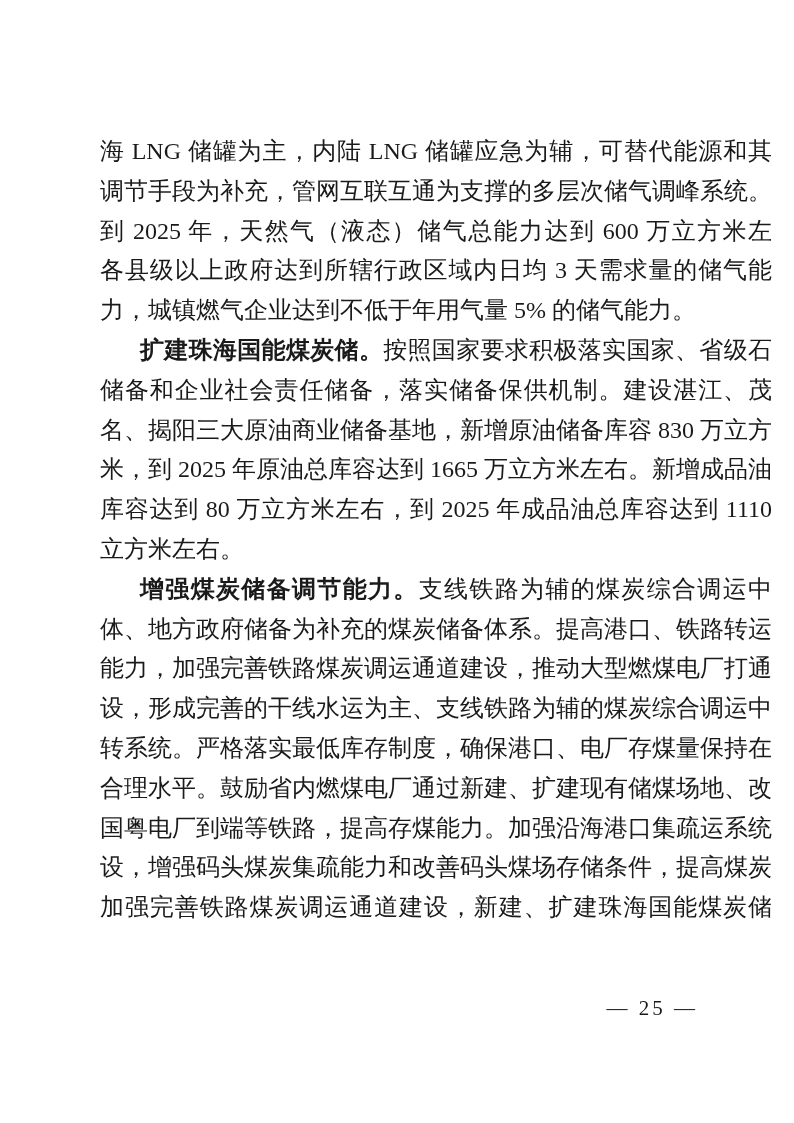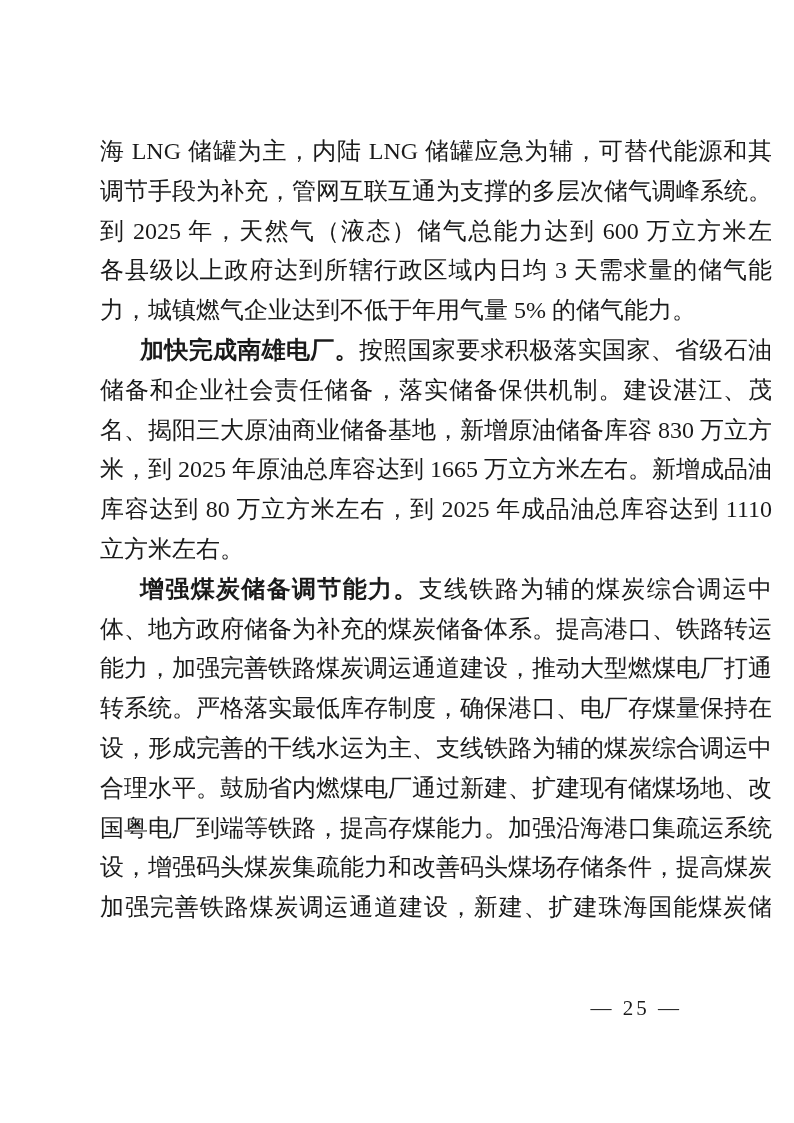--- a/index.html
+++ b/index.html
@@ -34,50 +34,50 @@
   }
   .ind {
     text-indent: 40px;
   }
   .lead {
     font-weight: 700;
   }
   .pagenum {
     position: absolute;
     top: 996px;
-    right: 112px;
+    right: 96px;
     font-size: 21px;
     letter-spacing: 3px;
     color: #1a1a1a;
   }
 </style>
 </head>
 <body>
 
 <div class="sheet">
 
   <div class="textblock">
     <div class="ln just"><span>海 LNG 储罐为主，内陆 LNG 储罐应急为辅，可替代能源和其他</span></div>
     <div class="ln just"><span>调节手段为补充，管网互联互通为支撑的多层次储气调峰系统。</span></div>
     <div class="ln just"><span>到 2025 年，天然气（液态）储气总能力达到 600 万立方米左右。</span></div>
     <div class="ln just"><span>各县级以上政府达到所辖行政区域内日均 3 天需求量的储气能</span></div>
     <div class="ln"><span>力，城镇燃气企业达到不低于年用气量 5% 的储气能力。</span></div>
 
-    <div class="ln just ind"><span class="lead">加快完成南雄电厂。</span><span>按照国家要求积极落实国家、省级石油</span></div>
+    <div class="ln just ind"><span class="lead">扩建珠海国能煤炭储。</span><span>按照国家要求积极落实国家、省级石油</span></div>
     <div class="ln just"><span>储备和企业社会责任储备，落实储备保供机制。建设湛江、茂</span></div>
     <div class="ln just"><span>名、揭阳三大原油商业储备基地，新增原油储备库容 830 万立方</span></div>
     <div class="ln just"><span>米，到 2025 年原油总库容达到 1665 万立方米左右。新增成品油</span></div>
     <div class="ln just"><span>库容达到 80 万立方米左右，到 2025 年成品油总库容达到 1110 万</span></div>
     <div class="ln"><span>立方米左右。</span></div>
 
     <div class="ln just ind"><span class="lead">增强煤炭储备调节能力。</span><span>支线铁路为辅的煤炭综合调运中</span></div>
     <div class="ln just"><span>体、地方政府储备为补充的煤炭储备体系。提高港口、铁路转运</span></div>
     <div class="ln just"><span>能力，加强完善铁路煤炭调运通道建设，推动大型燃煤电厂打通</span></div>
+    <div class="ln just"><span>设，形成完善的干线水运为主、支线铁路为辅的煤炭综合调运中</span></div>
     <div class="ln just"><span>转系统。严格落实最低库存制度，确保港口、电厂存煤量保持在</span></div>
-    <div class="ln just"><span>设，形成完善的干线水运为主、支线铁路为辅的煤炭综合调运中</span></div>
     <div class="ln just"><span>合理水平。鼓励省内燃煤电厂通过新建、扩建现有储煤场地、改</span></div>
     <div class="ln just"><span>国粤电厂到端等铁路，提高存煤能力。加强沿海港口集疏运系统建</span></div>
     <div class="ln just"><span>设，增强码头煤炭集疏能力和改善码头煤场存储条件，提高煤炭</span></div>
     <div class="ln just"><span>加强完善铁路煤炭调运通道建设，新建、扩建珠海国能煤炭储</span></div>
   </div>
 
   <div class="pagenum">— 25 —</div>
 
 </div>
 

